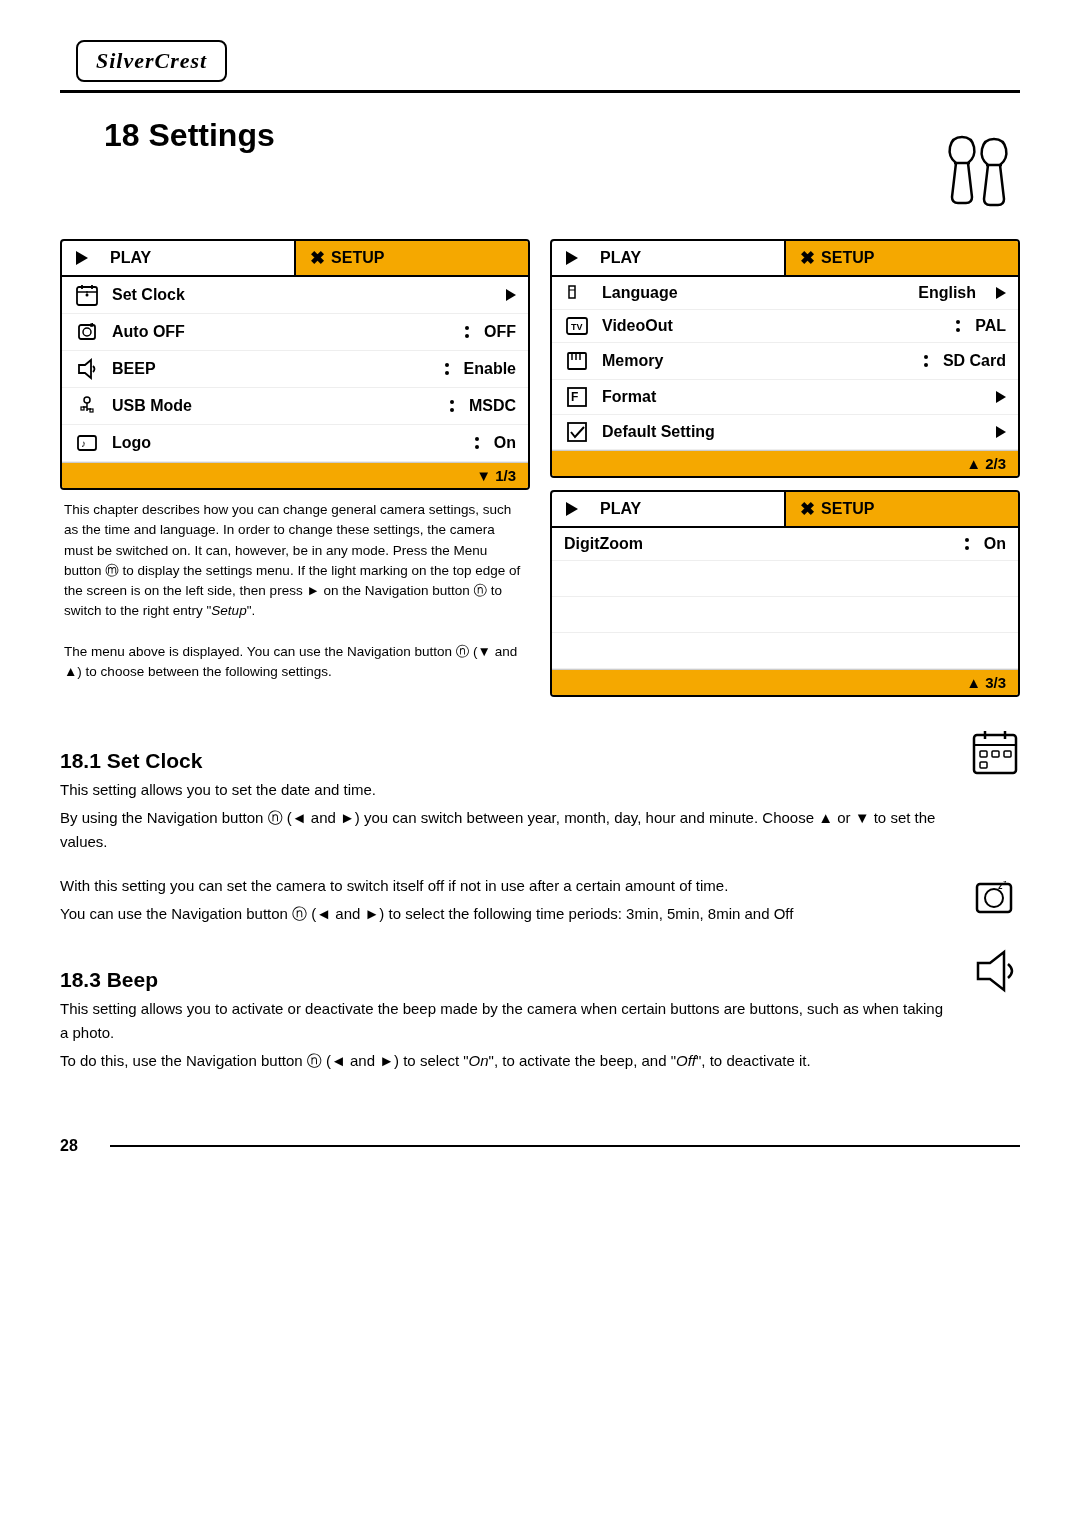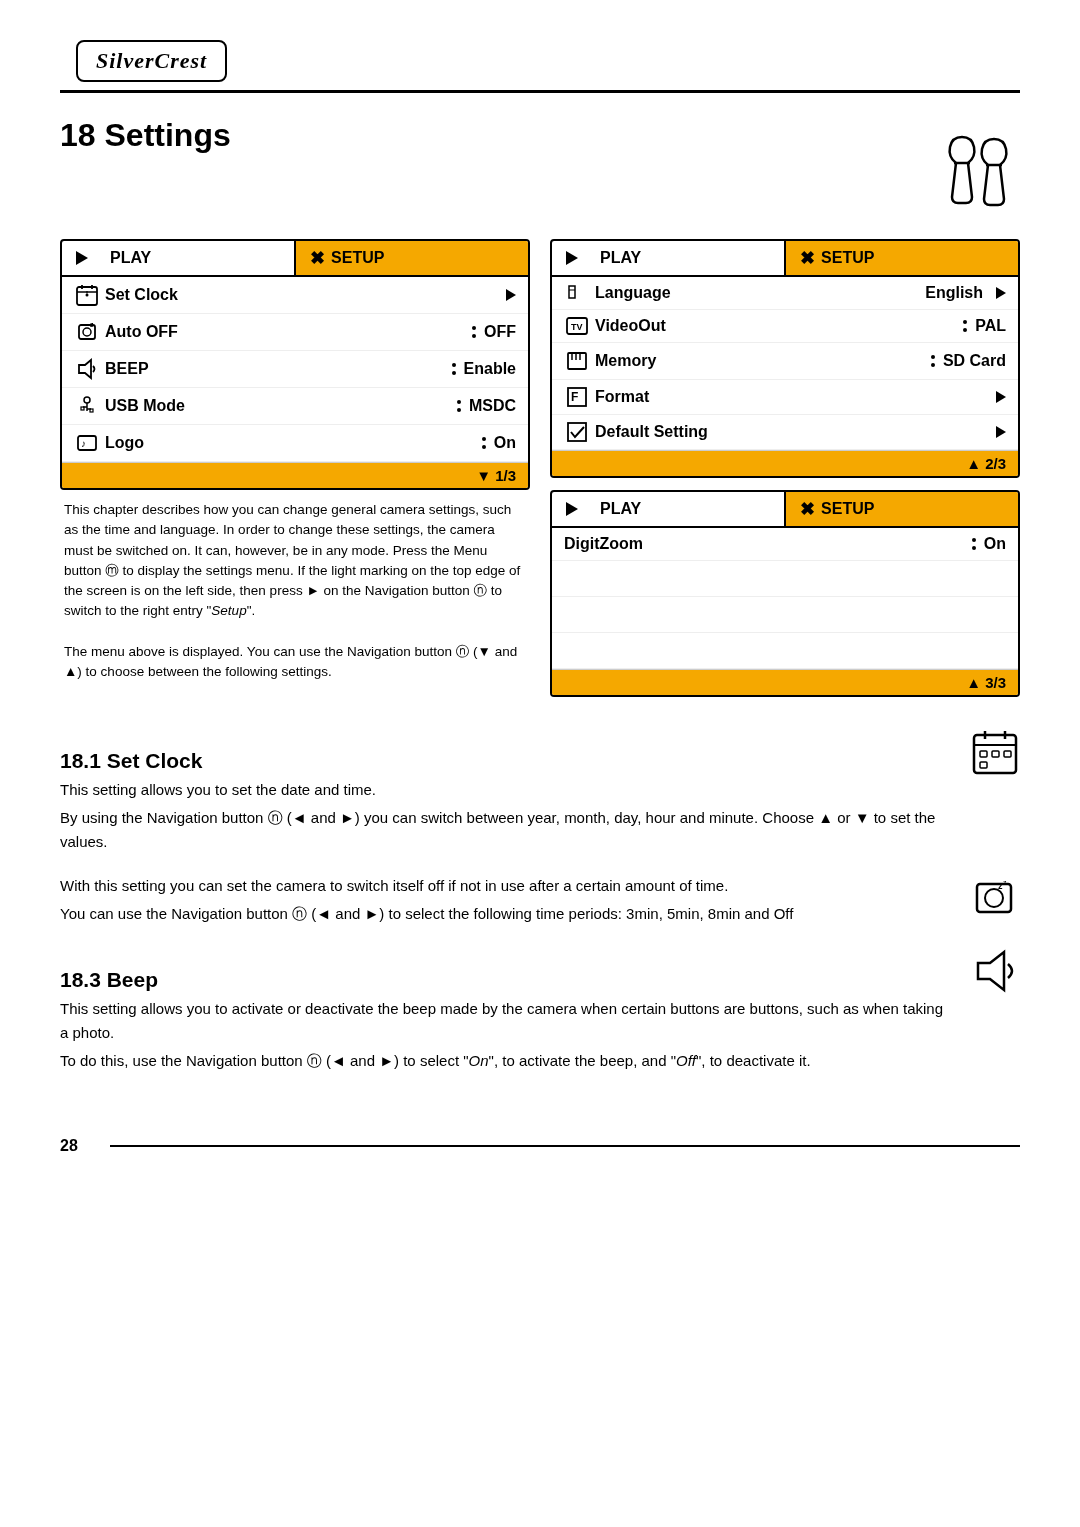--- a/index.html
+++ b/index.html
@@ -33,20 +33,21 @@
       height: 3px;
       background: #000;
       margin-bottom: 24px;
     }
 
     
     .page-title {
       font-size: 32px;
       font-weight: bold;
       margin-bottom: 20px;
+      margin-left: 44px;
     }
 
     
     .main-content {
       display: flex;
       gap: 20px;
       margin-bottom: 30px;
     }
 
     
@@ -106,21 +107,21 @@
       display: inline-block;
     }
 
     
     .menu-row {
       display: flex;
       align-items: center;
       padding: 7px 12px;
       font-size: 15px;
       border-bottom: 1px solid #eee;
-      gap: 5px;
+      gap: 12px;
     }
     .menu-row:last-child { border-bottom: none; }
 
     .row-icon {
       width: 26px;
       display: flex;
       align-items: center;
       justify-content: center;
       font-size: 16px;
     }

